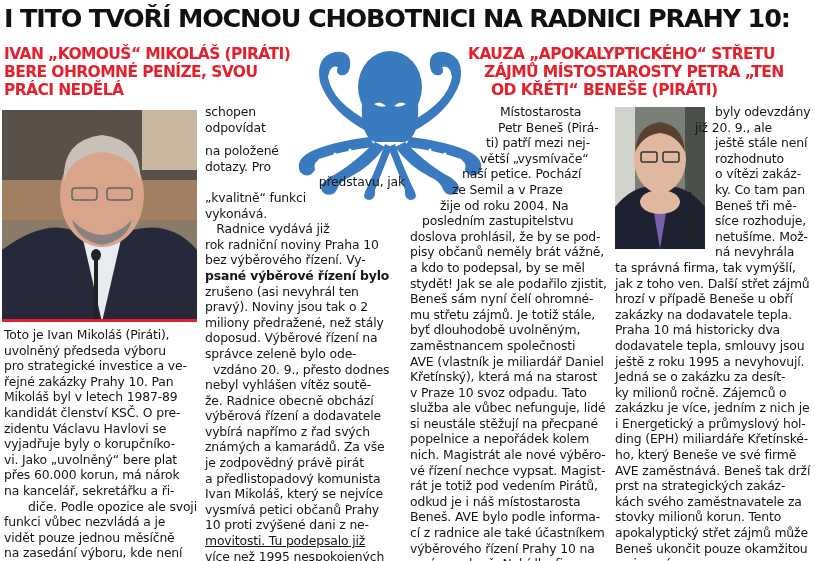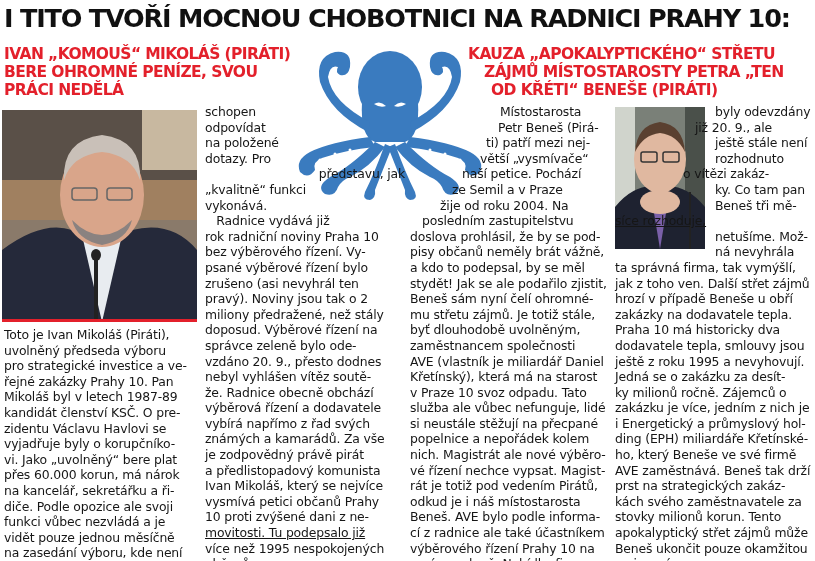--- a/index.html
+++ b/index.html
@@ -131,43 +131,43 @@
     <span class="line" style="white-space: pre;">uvolněný předseda výboru</span>
     <span class="line" style="white-space: pre;">pro strategické investice a ve-</span>
     <span class="line" style="white-space: pre;">řejné zakázky Prahy 10. Pan</span>
     <span class="line" style="white-space: pre;">Mikoláš byl v letech 1987-89</span>
     <span class="line" style="white-space: pre;">kandidát členství KSČ. O pre-</span>
     <span class="line" style="white-space: pre;">zidentu Václavu Havlovi se</span>
     <span class="line" style="white-space: pre;">vyjadřuje byly o korupčníko-</span>
     <span class="line" style="white-space: pre;">vi. Jako „uvolněný“ bere plat</span>
     <span class="line" style="white-space: pre;">přes 60.000 korun, má nárok</span>
     <span class="line" style="white-space: pre;">na kancelář, sekretářku a ři-</span>
-    <span class="line" style="white-space: pre;">diče. Podle opozice ale svoji</span>
+    <span class="line" style="white-space: pre; margin-left: 24px;">diče. Podle opozice ale svoji</span>
     <span class="line" style="white-space: pre;">funkci vůbec nezvládá a je</span>
     <span class="line" style="white-space: pre;">vidět pouze jednou měsíčně</span>
     <span class="line" style="white-space: pre;">na zasedání výboru, kde není</span>
   </div>
 <div class="txt col2" id="col2">
     <span class="line" style="white-space: pre;">schopen</span>
     <span class="line" style="white-space: pre;">odpovídat</span>
-    <span class="line" style="white-space: pre;">na položené</span>
+    <span class="line" style="white-space: pre; margin-top: 8px;">na položené</span>
     <span class="line" style="white-space: pre;">dotazy. Pro</span>
     <span class="line" style="white-space: pre; text-align: right;">představu, jak</span>
     <span class="line" style="white-space: pre;">„kvalitně“ funkci</span>
     <span class="line" style="white-space: pre;">vykonává.</span>
     <span class="line" style="white-space: pre;">   Radnice vydává již</span>
     <span class="line" style="white-space: pre;">rok radniční noviny Praha 10</span>
     <span class="line" style="white-space: pre;">bez výběrového řízení. Vy-</span>
-    <span class="line" style="white-space: pre;">psané výběrové řízení bylo</span>
+    <span class="line" style="white-space: pre; font-weight: bold;">psané výběrové řízení bylo</span>
     <span class="line" style="white-space: pre;">zrušeno (asi nevyhrál ten</span>
     <span class="line" style="white-space: pre;">pravý). Noviny jsou tak o 2</span>
     <span class="line" style="white-space: pre;">miliony předražené, než stály</span>
     <span class="line" style="white-space: pre;">doposud. Výběrové řízení na</span>
     <span class="line" style="white-space: pre;">správce zeleně bylo ode-</span>
-    <span class="line" style="white-space: pre;">vzdáno 20. 9., přesto dodnes</span>
+    <span class="line" style="white-space: pre; margin-left: 8px;">vzdáno 20. 9., přesto dodnes</span>
     <span class="line" style="white-space: pre;">nebyl vyhlášen vítěz soutě-</span>
     <span class="line" style="white-space: pre;">že. Radnice obecně obchází</span>
     <span class="line" style="white-space: pre;">výběrová řízení a dodavatele</span>
     <span class="line" style="white-space: pre;">vybírá napřímo z řad svých</span>
     <span class="line" style="white-space: pre;">známých a kamarádů. Za vše</span>
     <span class="line" style="white-space: pre;">je zodpovědný právě pirát</span>
     <span class="line" style="white-space: pre;">a předlistopadový komunista</span>
     <span class="line" style="white-space: pre;">Ivan Mikoláš, který se nejvíce</span>
     <span class="line" style="white-space: pre;">vysmívá petici občanů Prahy</span>
     <span class="line" style="white-space: pre;">10 proti zvýšené dani z ne-</span>
@@ -205,24 +205,24 @@
     <span class="line" style="white-space: pre;">Beneš. AVE bylo podle informa-</span>
     <span class="line" style="white-space: pre;">cí z radnice ale také účastníkem</span>
     <span class="line" style="white-space: pre;">výběrového řízení Prahy 10 na</span>
     <span class="line" style="white-space: pre;">správu zeleně. Nabídky firem</span>
   </div>
 <div class="txt col4" id="col4">
     <span class="line" style="white-space: pre; padding-left: 100px;">byly odevzdány</span>
     <span class="line" style="white-space: pre; padding-left: 80px;">již 20. 9., ale</span>
     <span class="line" style="white-space: pre; padding-left: 100px;">ještě stále není</span>
     <span class="line" style="white-space: pre; padding-left: 100px;">rozhodnuto</span>
-    <span class="line" style="white-space: pre; padding-left: 68px;">o vítězi zakáz-</span>
+    <span class="line" style="white-space: pre; padding-left: 100px;">o vítězi zakáz-</span>
     <span class="line" style="white-space: pre; padding-left: 100px;">ky. Co tam pan</span>
     <span class="line" style="white-space: pre; padding-left: 100px;">Beneš tři mě-</span>
-    <span class="line" style="white-space: pre;  text-decoration: underline;">síce rozhoduje,</span>
+    <span class="line" style="white-space: pre; padding-left: 100px;">síce rozhoduje,</span>
     <span class="line" style="white-space: pre; padding-left: 100px;">netušíme. Mož-</span>
     <span class="line" style="white-space: pre; padding-left: 100px;">ná nevyhrála</span>
     <span class="line" style="white-space: pre;">ta správná firma, tak vymýšlí,</span>
     <span class="line" style="white-space: pre;">jak z toho ven. Další střet zájmů</span>
     <span class="line" style="white-space: pre;">hrozí v případě Beneše u obří</span>
     <span class="line" style="white-space: pre;">zakázky na dodavatele tepla.</span>
     <span class="line" style="white-space: pre;">Praha 10 má historicky dva</span>
     <span class="line" style="white-space: pre;">dodavatele tepla, smlouvy jsou</span>
     <span class="line" style="white-space: pre;">ještě z roku 1995 a nevyhovují.</span>
     <span class="line" style="white-space: pre;">Jedná se o zakázku za desít-</span>

